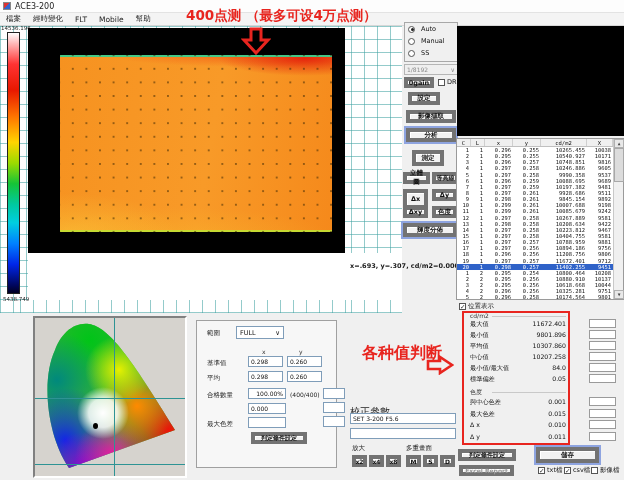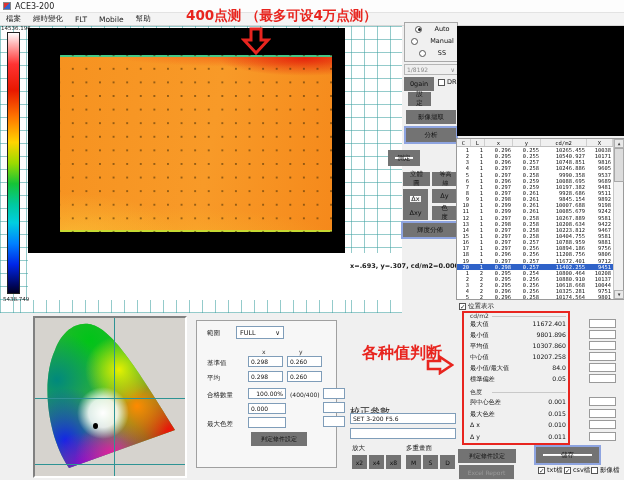--- a/index.html
+++ b/index.html
@@ -48,33 +48,33 @@
 
   
   .red-note { color:#e8251f; font-weight:bold; font-family:"DejaVu Sans", sans-serif; }
   #note-points { left:186px; top:7px; font-size:13.5px; }
   #note-judge { left:362px; top:343px; font-size:16px; }
   #redbox { left:462px; top:311px; width:108px; height:134px; border:2px solid #e8251f; background:transparent; }
 
   
   .groupbox { border:1px solid #a8a8a8; background:transparent; }
   #modebox { left:404px; top:22px; width:54px; height:40px; background:#f0f0f0; }
-  .radio-row { display:flex; align-items:center; gap:12px; height:12px; padding-left:3px;justify-content:center; }
+  .radio-row { display:flex; align-items:center; gap:6px; height:12px; padding-left:3px; }
   .radio { width:7px; height:7px; border:1px solid #555; border-radius:50%; background:#fff; position:relative; }
   .radio.sel::after { content:""; position:absolute; left:1.5px; top:1.5px; width:3px; height:3px; border-radius:50%; background:#222; }
   .radio-label { font-size:6.5px; }
   #shutter { left:404px; top:64px; width:54px; height:11px; background:#efefef; border:1px solid #b5b5b5; color:#8a8a8a; font-size:6px; display:flex; align-items:center; justify-content:space-between; padding:0 2px; }
   #gainbtn { left:404px; top:77px; width:30px; height:11px; }
   #dr { left:438px; top:78px; display:flex; align-items:center; gap:2px; }
-  .btn { background:#f2f2f2; border:7px solid #737373; box-shadow:inset 1px 1px 0 #fff; font-size:6.5px; display:flex; align-items:center; justify-content:center; color:#111; font-family:"DejaVu Sans", sans-serif; }
+  .btn { background:#f2f2f2; border:4px solid #737373; box-shadow:inset 1px 1px 0 #fff; font-size:6.5px; display:flex; align-items:center; justify-content:center; color:#111; font-family:"DejaVu Sans", sans-serif;font-weight:bold; }
   .btn.focusring { box-shadow:0 0 0 2px #8ea4e0, inset 1px 1px 0 #fff; }
-  #btn-set { left:408px; top:92px; width:23px; height:13px; }
+  #btn-set { left:408px; top:92px; width:32px; height:13px; }
   #btn-cap { left:406px; top:110px; width:50px; height:13px; }
   #btn-ana { left:406px; top:128px; width:50px; height:14px; }
-  #btn-mea { left:388px; top:150px; width:32px; height:16px; }
+  #btn-mea { left:412px; top:150px; width:32px; height:16px; }
   #btn-3d  { left:403px; top:172px; width:27px; height:12px; }
   #btn-ct  { left:432px; top:172px; width:27px; height:12px; font-size:6px; }
   #btn-dx  { left:403px; top:189px; width:25px; height:20px; }
   #btn-dy  { left:432px; top:189px; width:25px; height:12px; }
   #btn-dxy { left:403px; top:206px; width:25px; height:12px; }
   #btn-col { left:432px; top:206px; width:25px; height:12px; }
   #btn-lum { left:403px; top:223px; width:54px; height:14px; }
 
   
   #preview { left:457px; top:26px; width:167px; height:110px; background:#000; }

